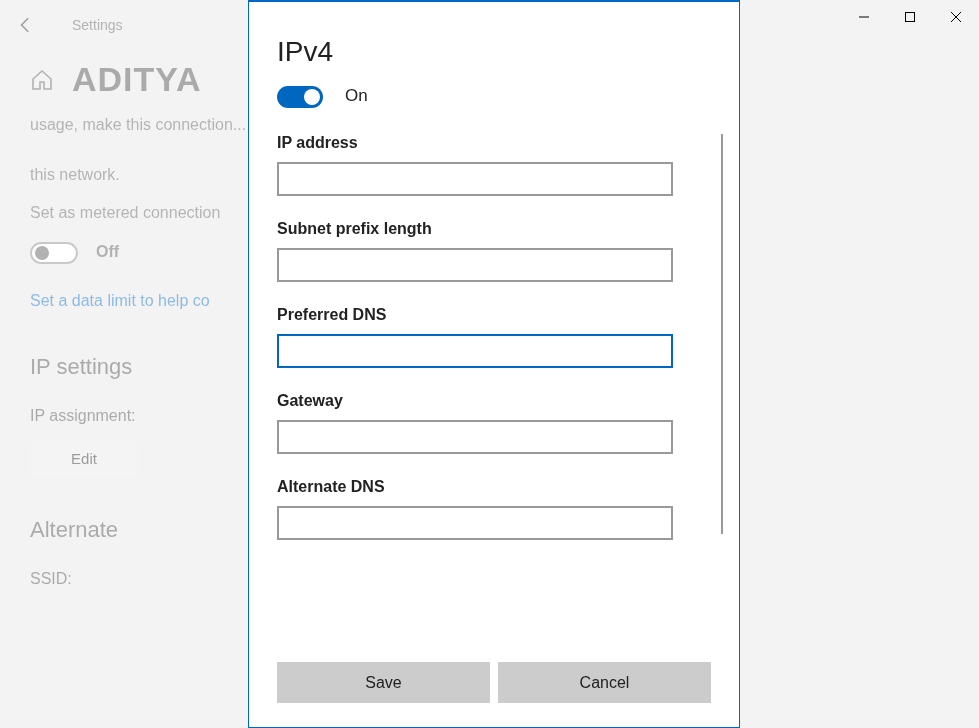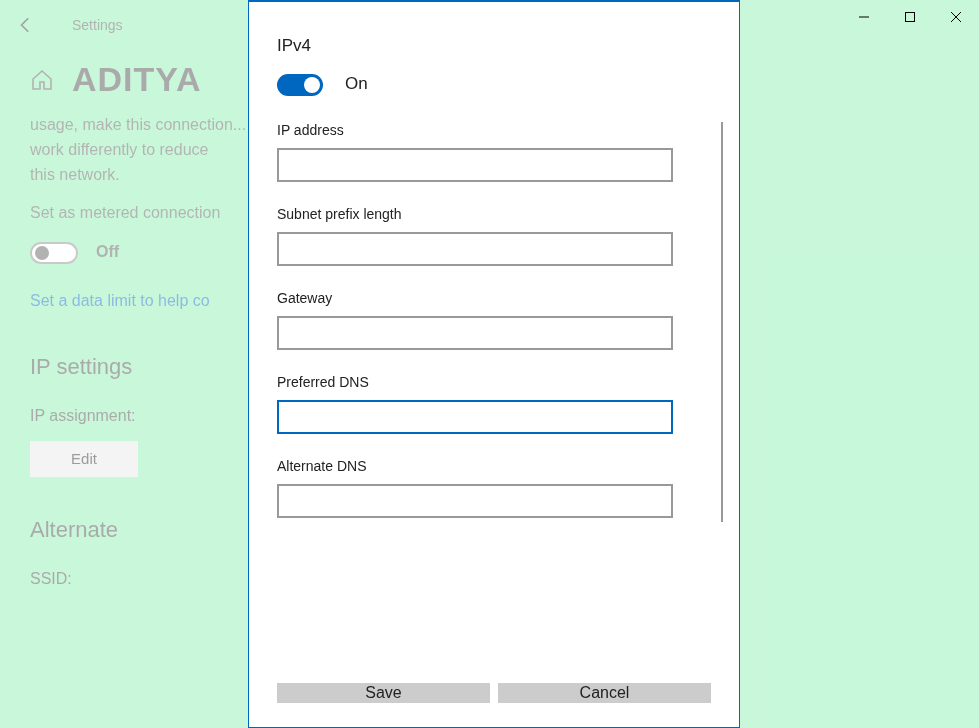--- a/index.html
+++ b/index.html
@@ -1,20 +1,20 @@
 <!DOCTYPE html>
 <html><head>
 <meta charset="utf-8">
 <style>
   * { box-sizing: border-box; margin: 0; padding: 0; }
   html, body { width: 979px; height: 728px; overflow: hidden; font-family: "Segoe UI", Arial, sans-serif; background: #fff; }
   body { position: relative; }
 
   
-  .bg-page { position: absolute; inset: 0; background: #86efac; color: #555; }
+  .bg-page { position: absolute; inset: 0; background: #e5e5e5; color: #555; }
   .bg-veil { position: absolute; inset: 0; background: rgba(255,255,255,0.55); pointer-events:none; }
 
   .bg-head { height: 50px; display: flex; align-items: center; padding: 0 12px; }
   .bg-head .back { width: 28px; height: 28px; display:flex; align-items:center; justify-content:center; color:#333; }
   .bg-head .title { margin-left: 32px; font-size: 14px; color: #555; }
 
   .bg-sub { display:flex; align-items:center; padding: 10px 30px 14px; gap:18px; }
   .bg-sub .home { width:24px; height:24px; color:#555; }
   .bg-sub .page-title { font-size: 34px; font-weight: 700; color:#444; letter-spacing:1px; }
 
@@ -31,36 +31,36 @@
   .assign-label { font-size: 16px; color:#444; margin-bottom: 12px; }
   .edit-btn { width:108px; height:36px; background:#e6e6e6; border:none; font-size:15px; color:#222; }
 
   
   .caption { position:absolute; top:0; right:0; display:flex; }
   .cap-btn { width:46px; height:34px; display:flex; align-items:center; justify-content:center; }
   .cap-btn svg { width:12px; height:12px; }
 
   
   .dialog { position:absolute; left:248px; top:0; width:492px; height:728px; background:#fff; border:1px solid #0067c0; border-top-width:2px; padding: 34px 28px 24px; display:flex; flex-direction:column; }
-  .dialog h1 { font-size: 17px; font-weight:400; color:#222; margin-bottom: 18px; }
+  .dialog h1 { font-size: 28px; font-weight:400; color:#222; margin-bottom: 18px; }
   .on-row { display:flex; gap:22px; margin-bottom: 26px; }
   .toggle-on { width:46px; height:22px; background:#0067c0; border-radius:12px; position:relative; }
   .toggle-on::after { content:""; position:absolute; right:3px; top:3px; width:16px; height:16px; border-radius:50%; background:#fff; }
   .on-label { font-size:17px; color:#222; }
 
   .form-area { position:relative; flex:1; }
   .scroll-track { position:absolute; right:-12px; top:0; width:2px; height:400px; background:#999; }
 
   .field { margin-bottom: 24px; }
-  .field label { display:block; font-size:14px; color:#222; margin-bottom: 10px; }
+  .field label { display:block; font-size:16px; color:#222; margin-bottom: 10px; font-weight: bold; }
   .field input { width:396px; height:34px; border:2px solid #999; background:#fff; font-size:16px; padding:0 8px; outline:none; }
   .field input.focused { border-color:#0067c0; }
 
   .dlg-buttons { display:flex; gap:8px; margin-top:auto; }
-  .dlg-buttons button { flex:1; height:20px; background:#ccc; border:none; font-size:16px; color:#222; }
+  .dlg-buttons button { flex:1; height:41px; background:#ccc; border:none; font-size:16px; color:#222; }
 
 </style>
 </head>
 <body>
 
 <div class="bg-page">
 
   <div class="bg-head">
     <div class="back">
       <svg viewBox="0 0 16 16" width="18" height="18">
@@ -75,21 +75,21 @@
       <svg viewBox="0 0 24 24" width="24" height="24">
           <path d="M3 11 L12 3 L21 11 V21 H14 V14 H10 V21 H3 Z" fill="none" stroke="#555" stroke-width="1.6"></path>
         </svg>
     </span>
     <span class="page-title">ADITYA</span>
   </div>
 
   <div class="bg-body">
     <div class="para">
       <span>usage, make this connection...</span><br>
-      <span>work differently to reduce</span><br>
+      <br>
       <span>this network.</span>
     </div>
 
     <div class="para">Set as metered connection</div>
     <div class="toggle-row">
       <div class="toggle-off"></div>
       <span class="toggle-label-off">Off</span>
     </div>
 
 
@@ -142,27 +142,27 @@
       <label>IP address</label>
       <input type="text" value="" style="">
     </div>
 
     <div class="field">
       <label>Subnet prefix length</label>
       <input type="text" value="" style="">
     </div>
 
     <div class="field">
-      <label>Gateway</label>
-      <input type="text" value="" style="">
+      <label>Preferred DNS</label>
+      <input type="text" class="focused" value="" style="">
     </div>
 
     <div class="field">
-      <label>Preferred DNS</label>
-      <input type="text" class="focused" value="" style="">
+      <label>Gateway</label>
+      <input type="text" value="" style="">
     </div>
 
     <div class="field">
       <label>Alternate DNS</label>
       <input type="text" value="" style="">
     </div>
   </div>
 
   <div class="dlg-buttons">
     <button>Save</button>

